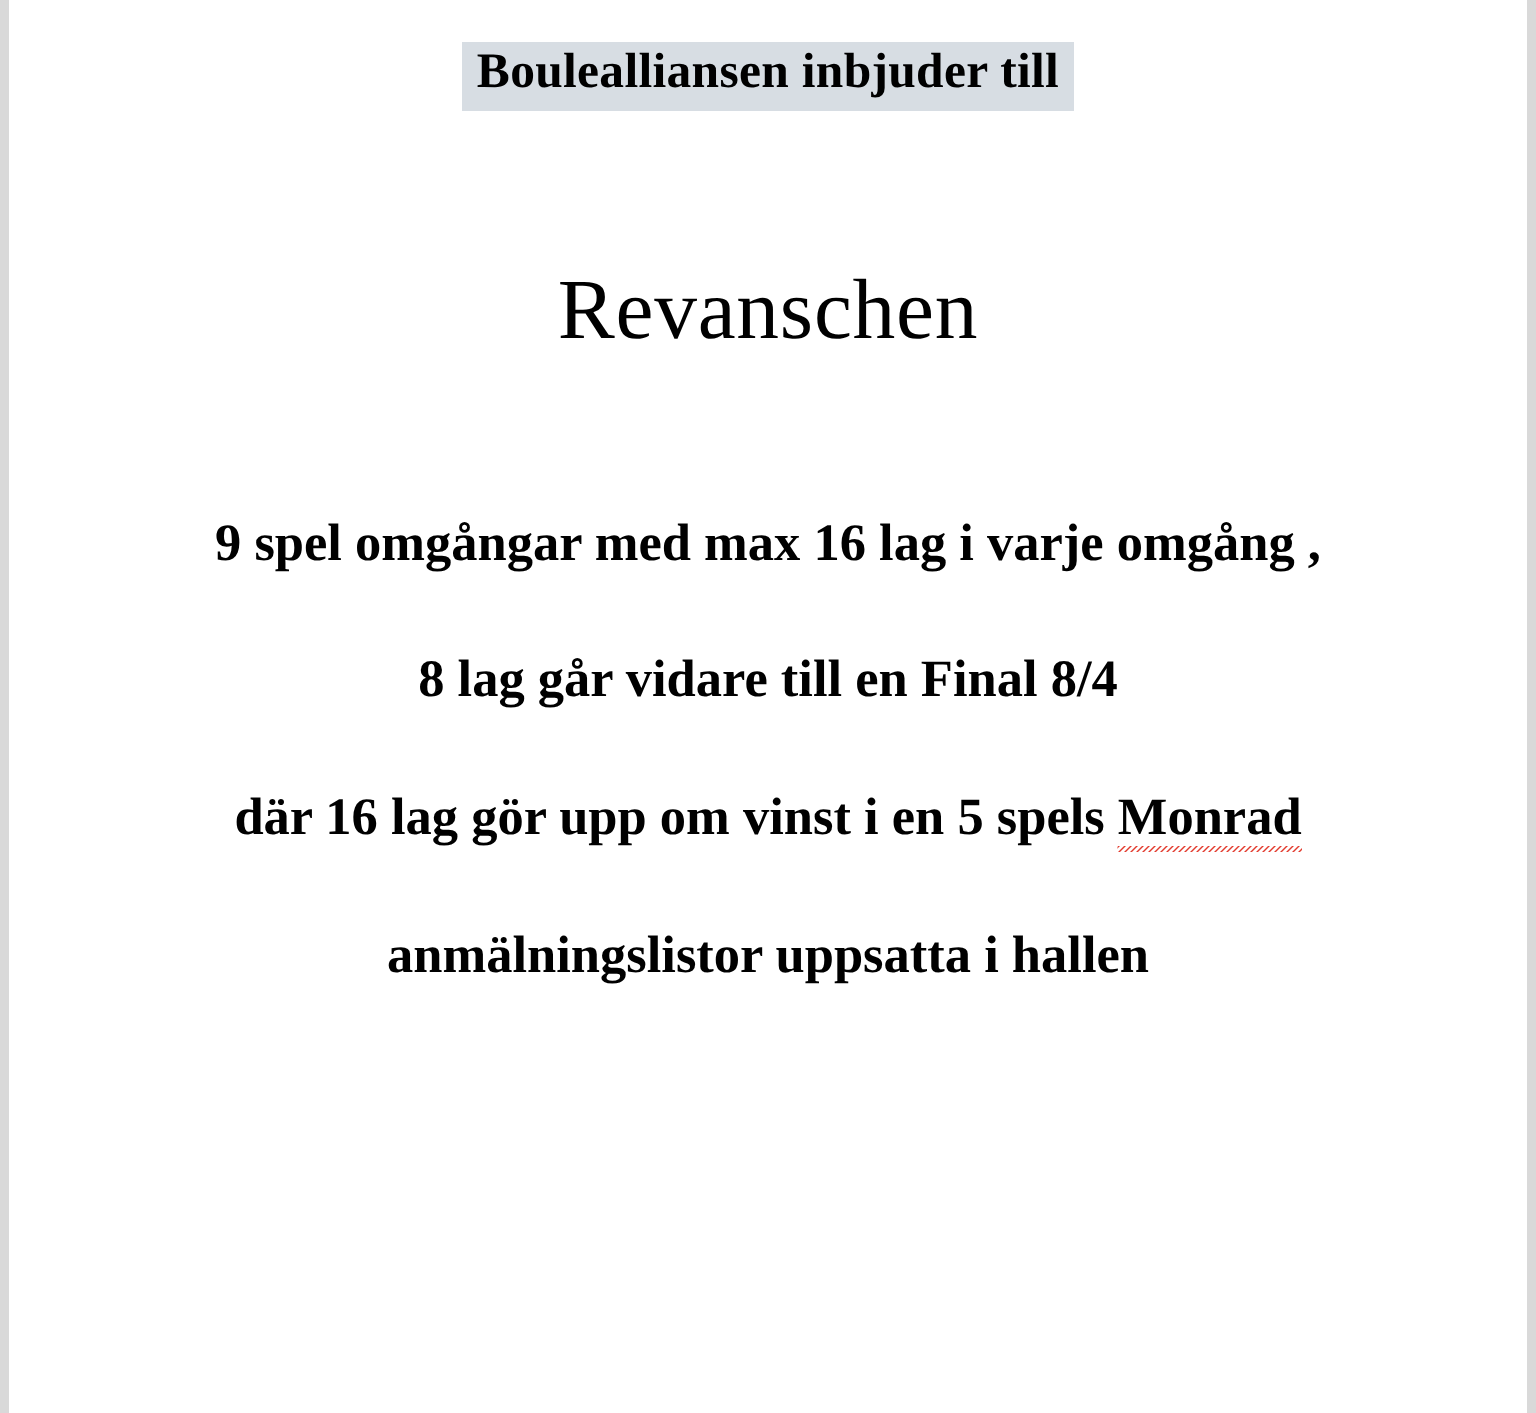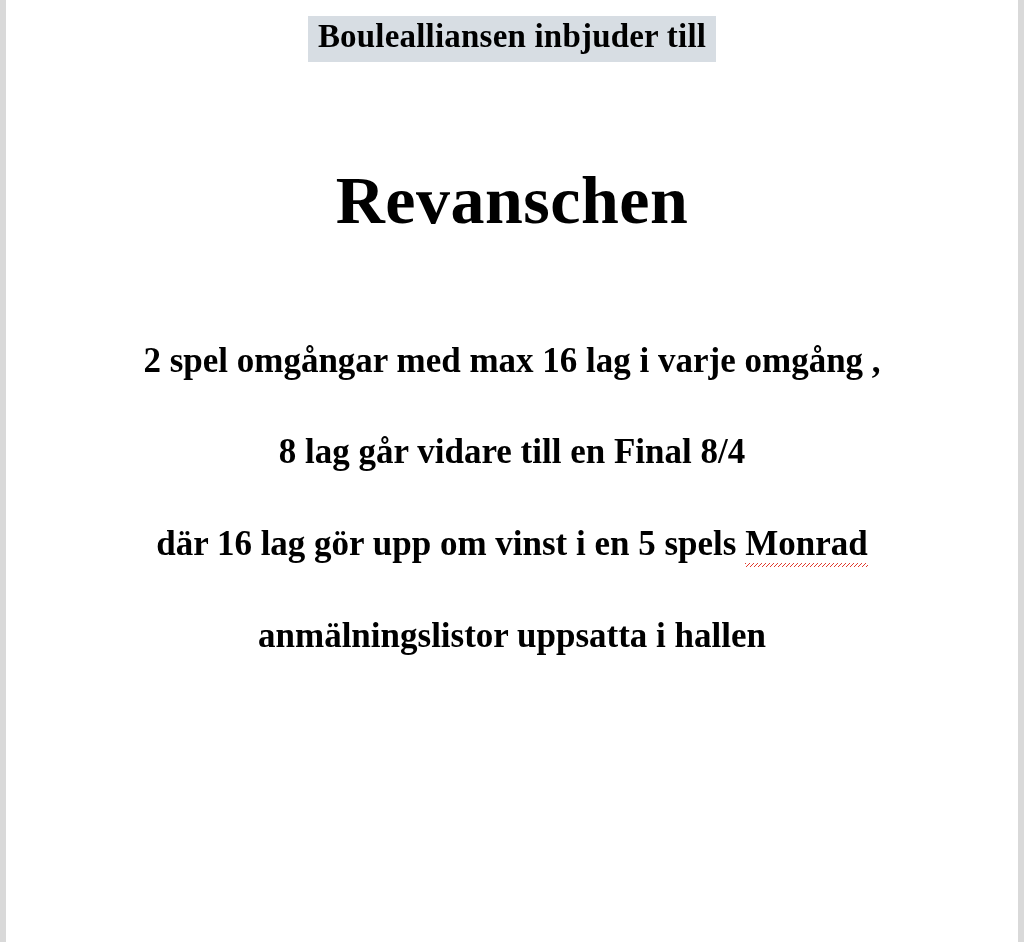--- a/index.html
+++ b/index.html
@@ -33,37 +33,37 @@
     right: 6px;
     top: 0;
     bottom: 0;
     background: #ffffff;
   }
 
   
   .banner-row {
     display: flex;
     justify-content: center;
-    margin-top: 16px;
+    margin-top: 28px;
   }
   .banner {
     background: #d7dde3;
     padding: 2px 10px 6px 10px;
     font-weight: bold;
     font-size: 33px;
     line-height: 1.15;
     letter-spacing: 0.2px;
     white-space: nowrap;
   }
 
   
   .headline {
     text-align: center;
-    font-weight: bold;
-    font-size: 68px;
+    font-weight: normal;
+    font-size: 57px;
     line-height: 1;
     margin-top: 104px;
     letter-spacing: 0.5px;
   }
 
   
   .body-block {
     margin-top: 108px;
     text-align: center;
   }
@@ -107,19 +107,19 @@
 
 <div class="doc">
 
   <div class="banner-row">
     <div class="banner">Boulealliansen inbjuder till</div>
   </div>
 
   <div class="headline">Revanschen</div>
 
   <div class="body-block" id="body-block">
-      <div class="body-line"><span>2 spel omgångar med max 16 lag i varje omgång ,</span></div>
+      <div class="body-line"><span>9 spel omgångar med max 16 lag i varje omgång ,</span></div>
       <div class="body-line"><span>8 lag går vidare till en Final  8/4</span></div>
       <div class="body-line"><span>där 16 lag gör upp om vinst i en 5 spels </span><span class="squiggle">Monrad</span></div>
       <div class="body-line"><span>anmälningslistor uppsatta i hallen</span></div>
     </div>
 
 </div>
 
 </body></html>

